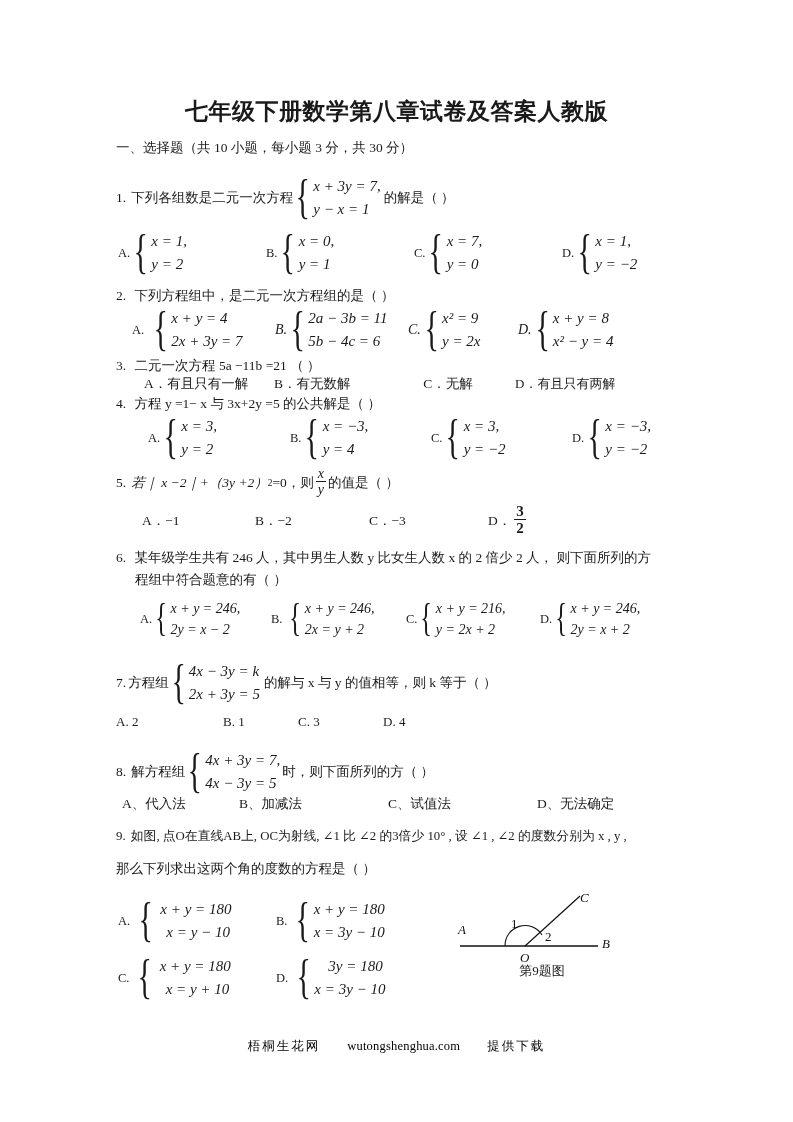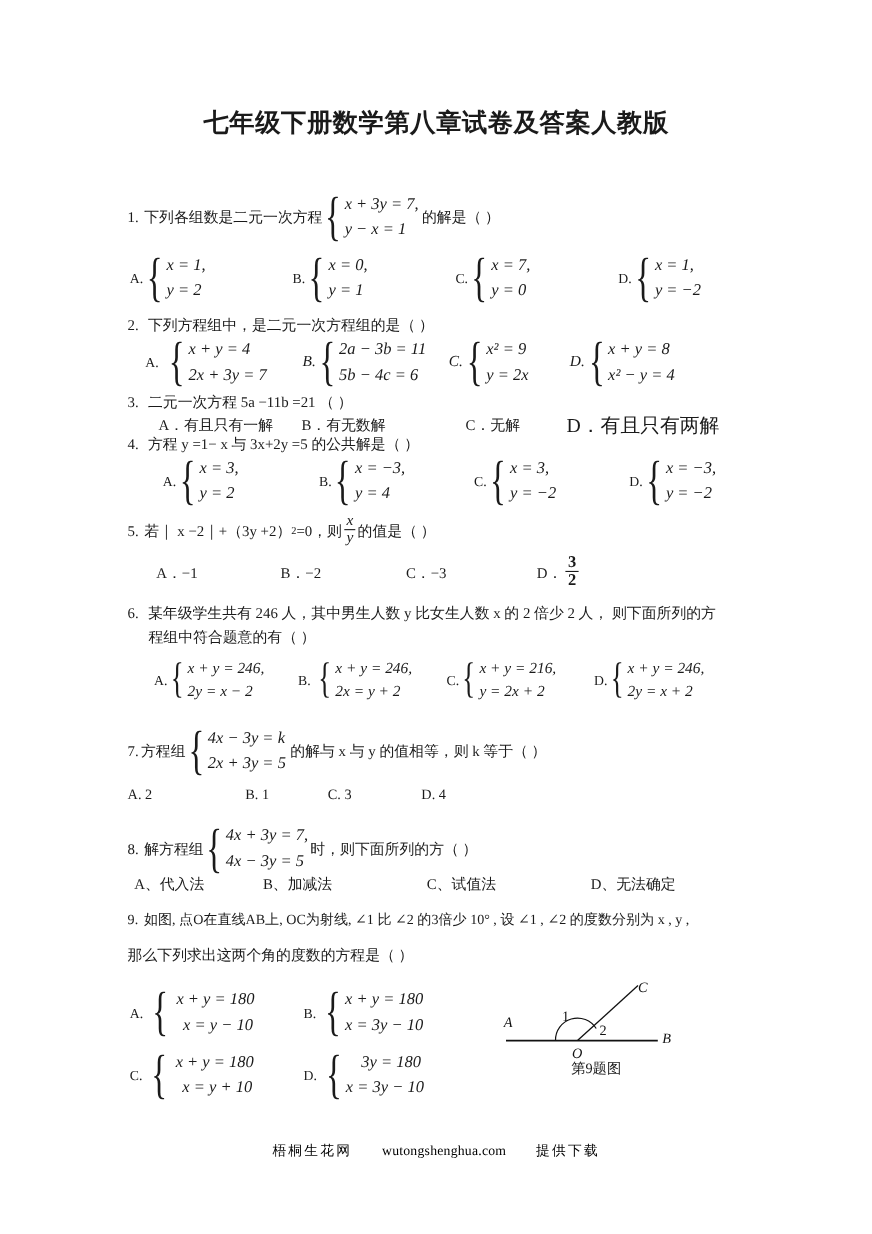--- a/index.html
+++ b/index.html
@@ -81,20 +81,21 @@
   .footer .cn{ letter-spacing:2px; }
   .footer .url{ margin:0 24px; letter-spacing:0.2px;}
 </style>
 </head>
 <body>
 
 <div class="page">
 
   <div class="doc-title">七年级下册数学第八章试卷及答案人教版</div>
 
+  <div class="section-head">一、选择题（共 10 小题，每小题 3 分，共 30 分）</div>
 
   <div class="qtext" style="left:116px; top:175px;">
     <span style="display:inline-flex; align-items:center;">
       <span>1.</span>
       <span style="margin-left:5px;">下列各组数是二元一次方程</span>
       <span class="sys">
         <span class="brace">{</span>
         <span class="rows">
           <span class="v">x + 3y = 7,</span>
           <span class="v">y − x = 1</span>
@@ -196,21 +197,21 @@
   </div>
 
   <div class="qtext" style="left:116px; top:356px;">
     <span>3.</span>
     <span style="margin-left:5px;">二元一次方程 5a −11b =21    （  ）</span>
   </div>
   <div class="optrow" style="left:144px; top:375px;">
     <span style="width:130px; font-size:13.5px;">A．有且只有一解</span>
     <span style="width:107px; font-size:13.5px;">B．有无数解</span>
     <span style="width:134px; font-size:13.5px;text-align:center;">C．无解</span>
-    <span style="font-size:18px;">D．有且只有两解</span>
+    <span style="font-size:13px;">D．有且只有两解</span>
   </div>
 
   <div class="qtext" style="left:116px; top:394px;">
     <span>4.</span>
     <span style="margin-left:5px;font-family:Liberation Serif, serif;" class="mt">方程 y =1− x 与 3x+2y =5 的公共解是（  ）</span>
   </div>
 
   <div class="optrow" style="left:148px; top:415px;">
     <span class="opt" style="width:142px;">
       <span class="optlbl">A.</span>
@@ -250,21 +251,21 @@
         <span class="v">x = −3,</span>
         <span class="v">y = −2</span>
       </span>
         </span>
     </span>
   </div>
 
   <div class="qtext" style="left:116px; top:468px;">
     <span style="display:inline-flex; align-items:center;">
       <span>5.</span>
-      <span style="margin-left:5px;" class="mt">若｜ x −2｜+（3y +2）</span>
+      <span style="margin-left:5px;font-style:italic;" class="mt">若｜ x −2｜+（3y +2）</span>
       <sup class="deg">2</sup>
       <span class="mt">=0，则</span>
       <span class="frac">
         <span class="num v">x</span>
         <span class="den v">y</span>
       </span>
       <span class="mt">的值是（  ）</span>
     </span>
   </div>
 

